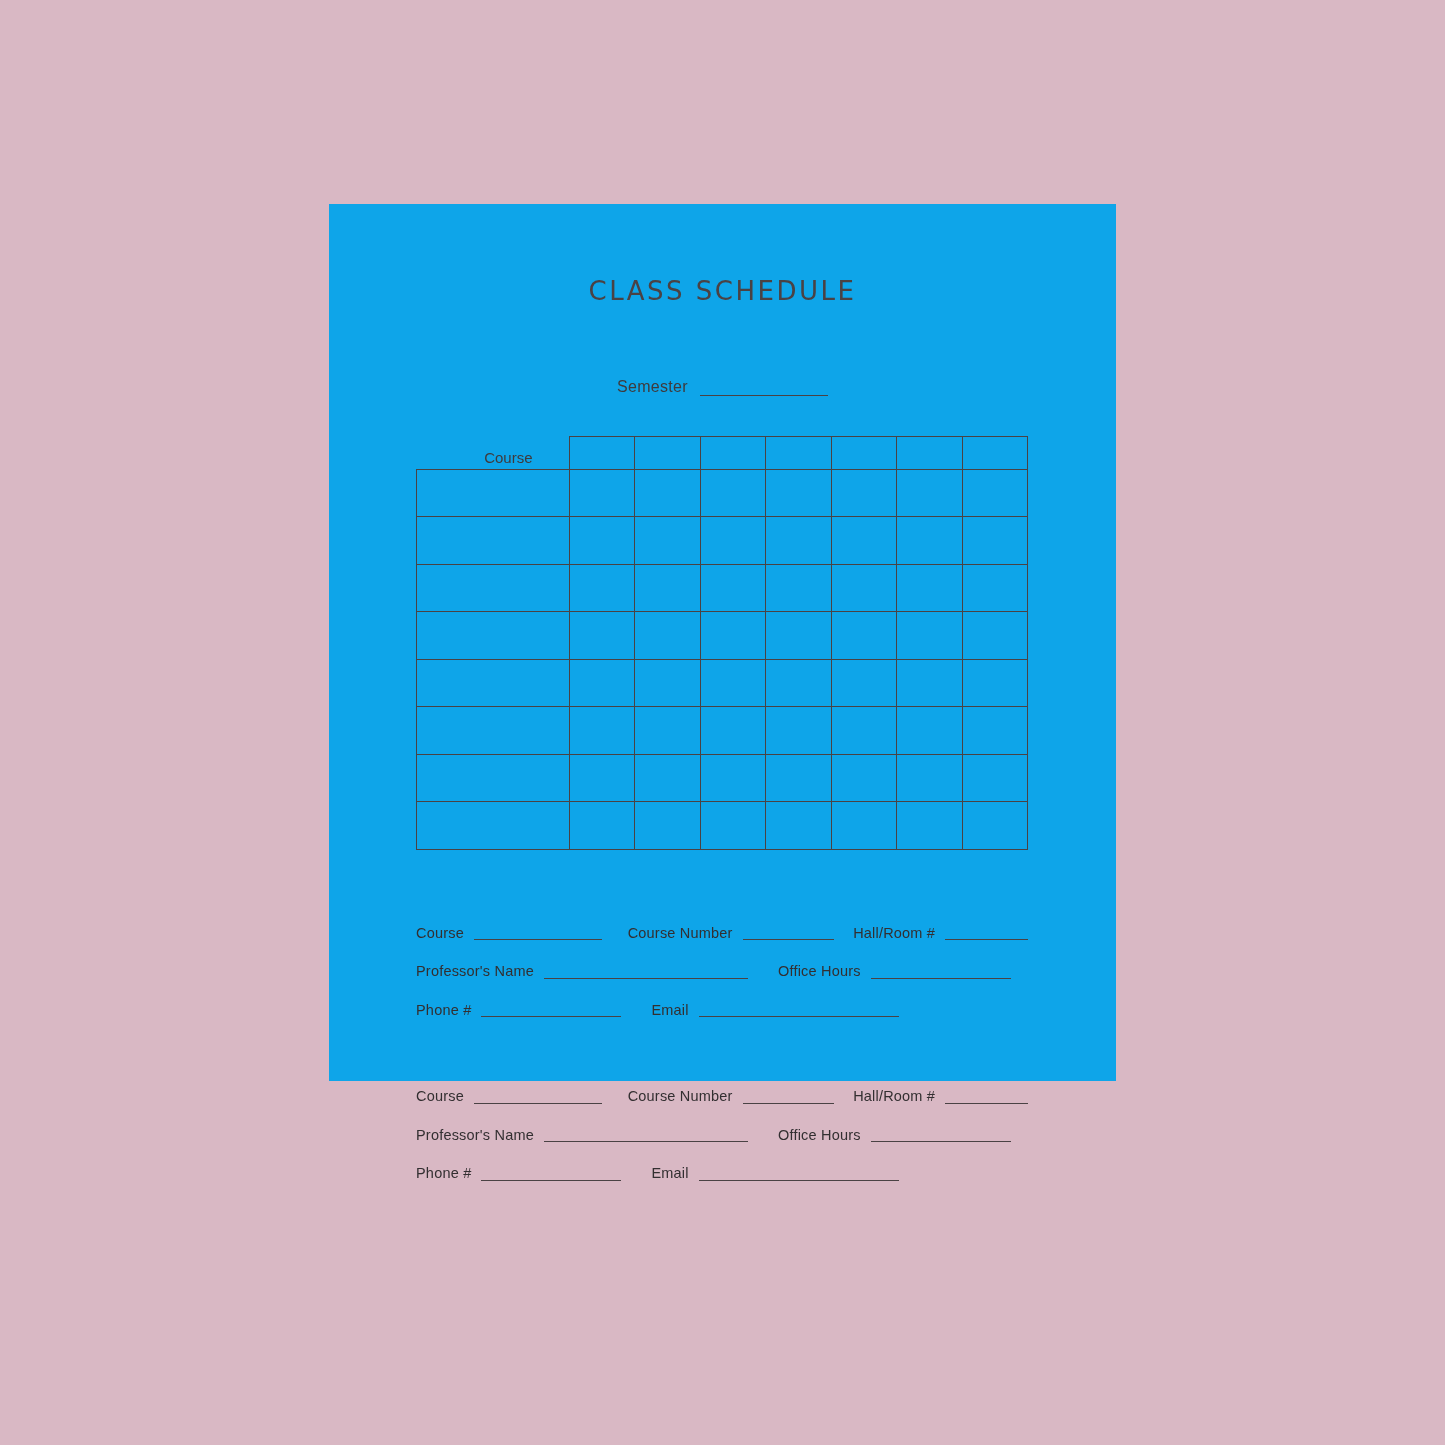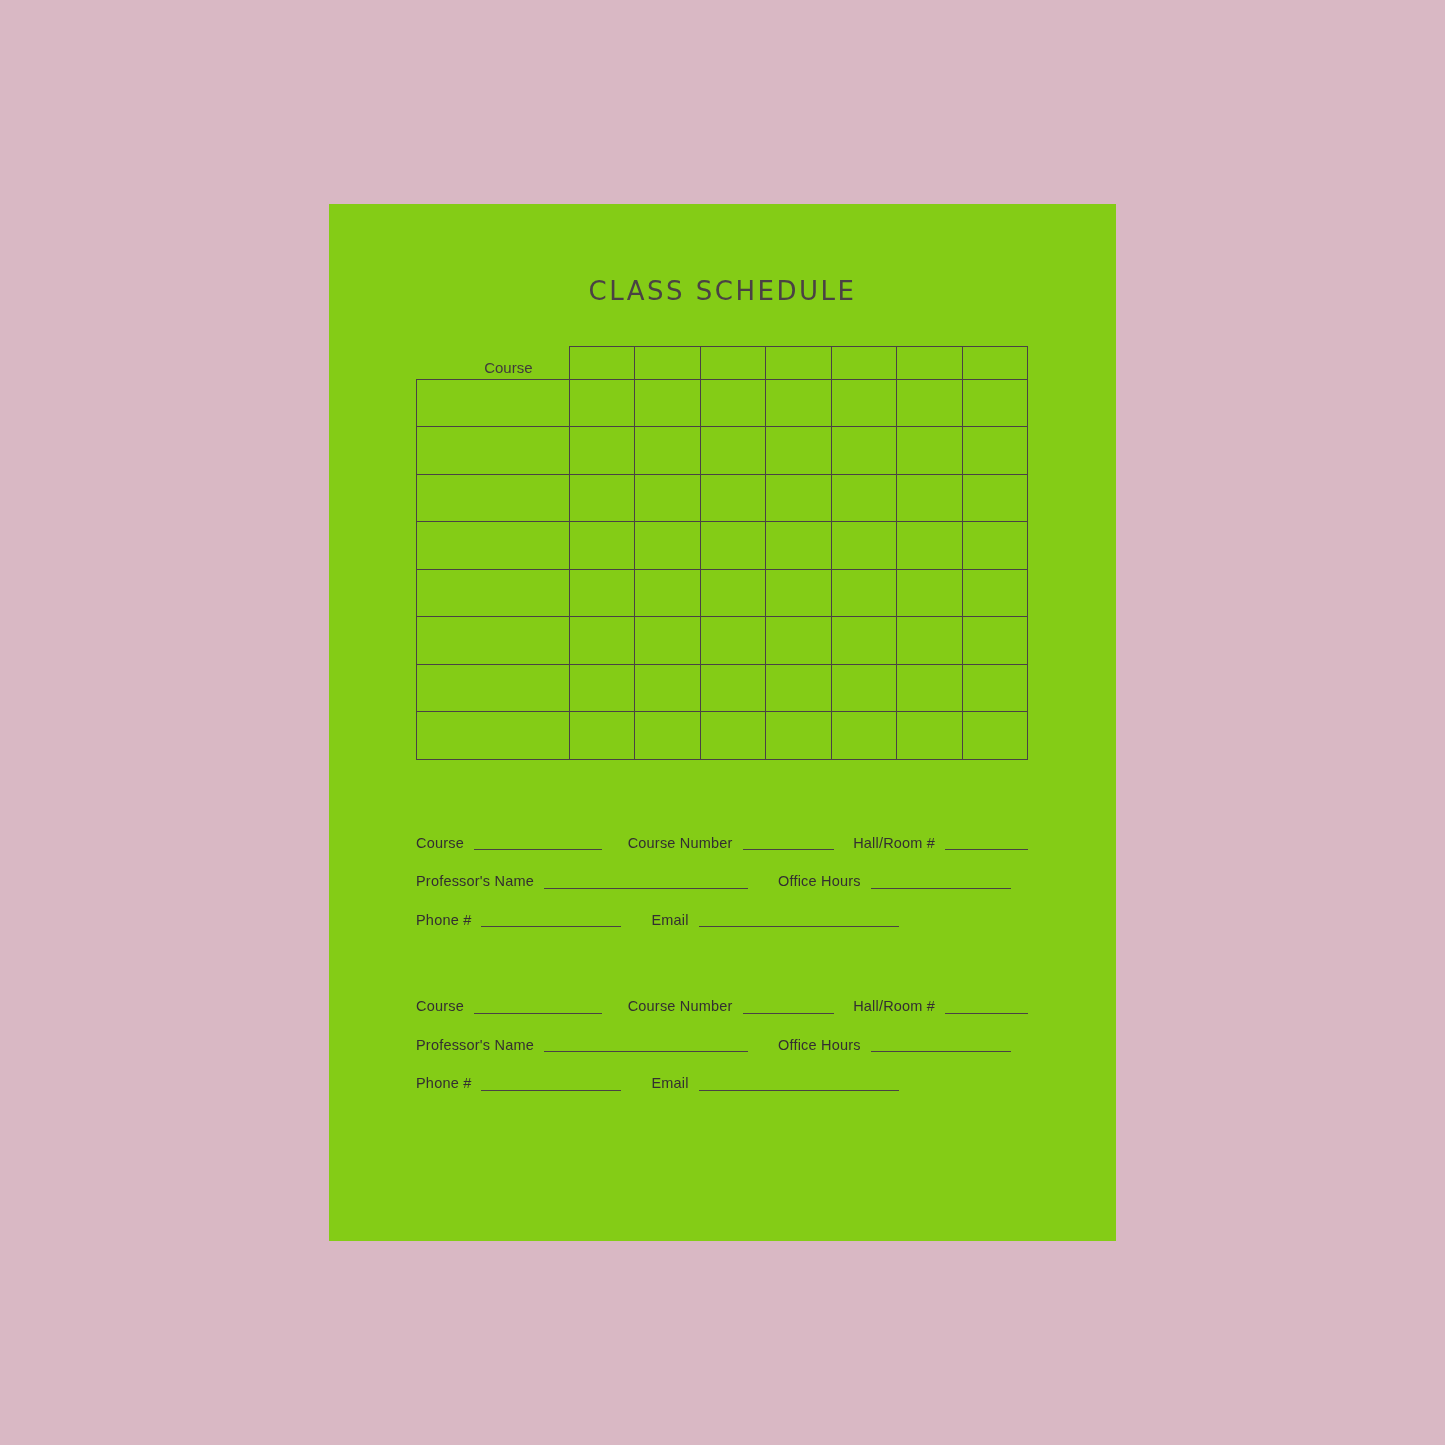--- a/index.html
+++ b/index.html
@@ -11,22 +11,22 @@
     height: 1445px;
     background: #d9b8c4;
     font-family: "Liberation Sans", sans-serif;
     overflow: hidden;
   }
   .page-wrap {
     position: absolute;
     left: 329px;
     top: 204px;
     width: 787px;
-    height: 1037px;
-    background: #84cc16;
+    height: 877px;
+    background: #0ea5e9;
   }
   .title {
     text-align: center;
     margin-top: 72px;
     font-family: "DejaVu Sans", sans-serif;
     font-size: 26px;
     letter-spacing: 2.5px;
     color: #4a4244;
     font-weight: 400;
   }
@@ -120,20 +120,24 @@
   .w-phone { width: 140px; }
   .w-email { width: 200px; }
 </style>
 </head>
 <body>
 
 <div class="page-wrap">
 
   <div class="title">CLASS SCHEDULE</div>
 
+  <div class="semester-row">
+    <span class="semester-label">Semester</span>
+    <span class="semester-line"></span>
+  </div>
 
   <div class="grid-area">
     <table class="schedule">
       <tbody>
           <tr class="head-row">
         <td class="corner first-col">
           <span class="course-head">Course</span>
         </td>
         <td></td>
         <td></td>

